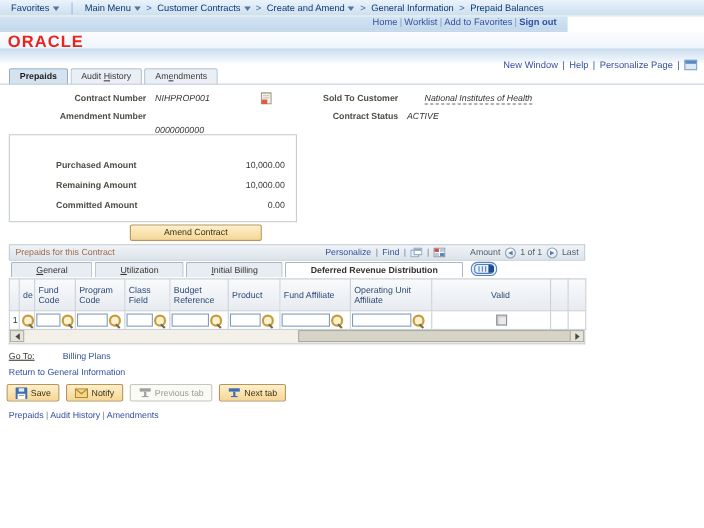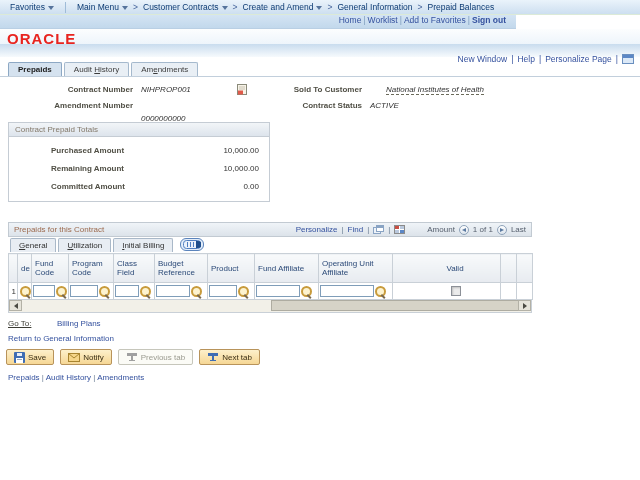--- a/index.html
+++ b/index.html
@@ -71,21 +71,21 @@
   .pg-circle { width:10px; height:10px; border:1px solid #8fa3ba; border-radius:50%;
                background:linear-gradient(#fff,#dce4ec); display:inline-flex; align-items:center;
                justify-content:center; cursor:pointer; }
   .tri-l { width:0; height:0; border-top:2.5px solid transparent; border-bottom:2.5px solid transparent;
            border-right:4px solid #5b7aa0; }
   .tri-r { width:0; height:0; border-top:2.5px solid transparent; border-bottom:2.5px solid transparent;
            border-left:4px solid #5b7aa0; }
   .pg-text { color:#555e6c; }
 
   .gtabs { position:absolute; top:238px; left:10px; display:flex; align-items:flex-end; }
-  .gtab { height:14px; line-height:13px; padding:0 8px; border:1px solid #a9b8c8; border-bottom:none;
+  .gtab { height:14px; line-height:13px; padding:0 22px; border:1px solid #a9b8c8; border-bottom:none;
           background:#e8edf3; margin-right:2px; border-radius:2px 2px 0 0; color:#333; cursor:pointer; }
   .gtab.active { background:#fff; font-weight:bold; }
   .showall { width:24px; height:13px; margin-left:5px; margin-bottom:1px; border:1px solid #5b84bc;
              border-radius:6px; background:#e4eefa; display:inline-flex; align-items:center;
              justify-content:center; cursor:pointer; }
 
   .grid-wrap { position:absolute; top:253px; left:8px; width:524px; }
   table.grid { border-collapse:collapse; table-layout:fixed; width:524px; }
   .grid th { background:linear-gradient(#f8fafb,#e7ebf0); color:#2c4a78; font-weight:normal;
              text-align:left; padding:1px 3px; border:1px solid #c9d0d7; height:29px;
@@ -186,29 +186,31 @@
         <rect x="1" y="7.5" width="5" height="4" fill="#e05a4a"></rect>
       </svg></span>
   <div class="flabel" style="left:258px;top:85px;width:104px;">Sold To Customer</div>
   <div class="fvalue dashed" style="left:370px;top:85px;margin-left:16px;">National Institutes of Health</div>
   <div class="flabel" style="left:30px;top:101px;width:103px;">Amendment Number</div>
   <div class="fvalue" style="left:141px;top:101px;margin-top:13px;">0000000000</div>
   <div class="flabel" style="left:258px;top:101px;width:104px;">Contract Status</div>
   <div class="fvalue" style="left:370px;top:101px;">ACTIVE</div>
 
   <div class="totals-box">
-    <div class="totals-hdr">Contract Prepaid Totals</div>
     <div class="t-label" style="top:23px;">Purchased Amount</div>
     <div class="t-value" style="top:23px;">10,000.00</div>
     <div class="t-label" style="top:41px;">Remaining Amount</div>
     <div class="t-value" style="top:41px;">10,000.00</div>
     <div class="t-label" style="top:59px;">Committed Amount</div>
     <div class="t-value" style="top:59px;">0.00</div>
   </div>
 
+  <button class="tan-btn amend">
+      <span>Amend Contract</span>
+    </button>
 
   <div class="grp-hdr">
     <span class="grp-title">Prepaids for this Contract</span>
     <span class="grp-right">
       <span class="link">Personalize</span>
       <span>|</span>
       <span class="link">Find</span>
       <span>|</span>
       <span class="icon"><svg width="11" height="9">
             <rect x="0.5" y="2.5" width="7" height="6" fill="#eef3f9" stroke="#8aa4c4"></rect>
@@ -233,20 +235,21 @@
           <span class="tri-r"></span>
         </span>
       <span class="pg-text">Last</span>
     </span>
   </div>
 
   <div class="gtabs">
     <span class="gtab"><span class="key">G</span><span>eneral</span></span>
     <span class="gtab"><span class="key">U</span><span>tilization</span></span>
     <span class="gtab"><span class="key">I</span><span>nitial Billing</span></span>
+    <span class="gtab active">Deferred Revenue Distribution</span>
     <span class="showall">
         <svg width="18" height="9">
           <rect x="0.5" y="0.5" width="17" height="8" rx="3" fill="#eaf1fb" stroke="#4f7ec0"></rect>
           <rect x="4" y="2" width="1" height="5" fill="#4f7ec0"></rect>
           <rect x="7" y="2" width="1" height="5" fill="#4f7ec0"></rect>
           <rect x="10" y="2" width="1" height="5" fill="#4f7ec0"></rect>
           <path d="M13 1 h2 a3 3 0 0 1 0 7 h-2 z" fill="#1f4e8c"></path>
         </svg>
       </span>
   </div>

